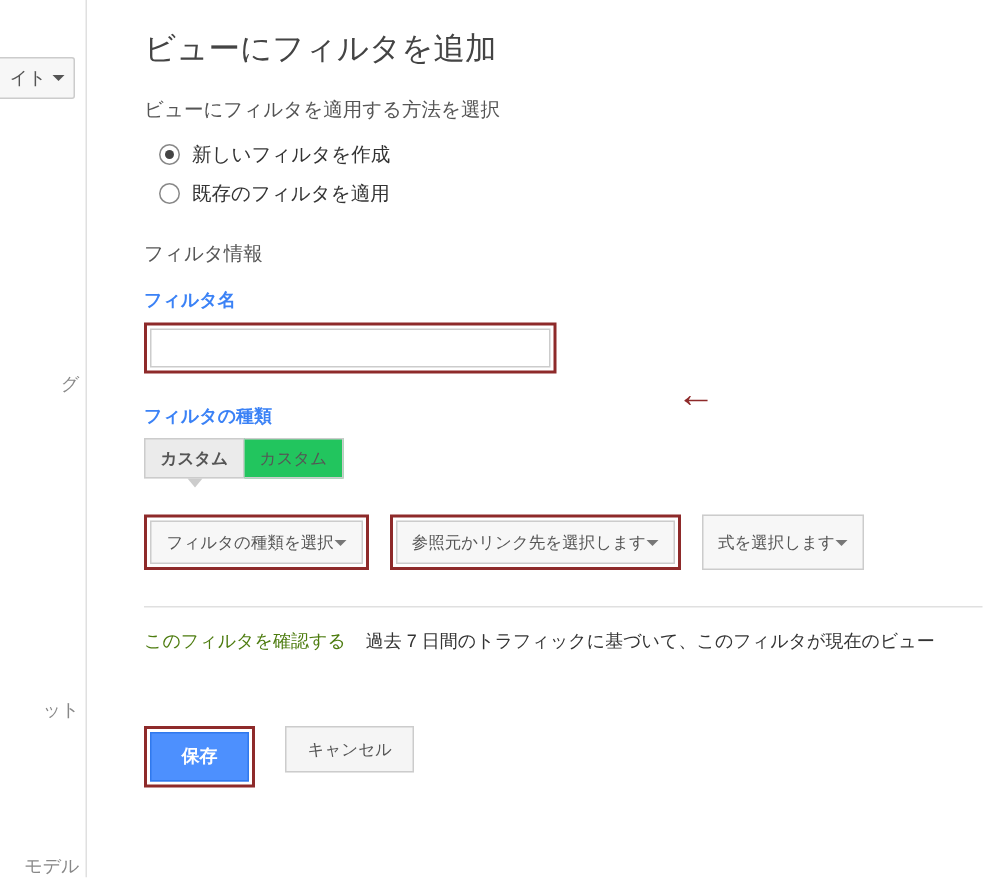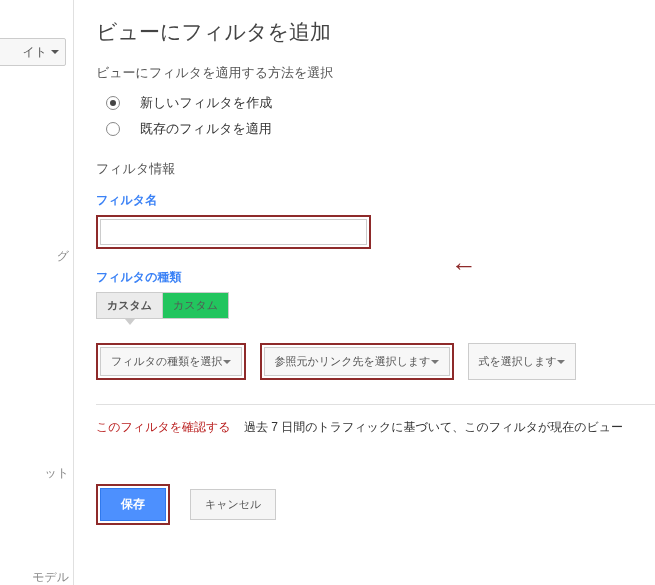--- a/index.html
+++ b/index.html
@@ -9,21 +9,21 @@
     font-size: 13px;
     color: #333;
     background: #fff;
     width: 655px;
     height: 585px;
     overflow: hidden;
     position: relative;
   }
   .sidebar {
     position: absolute;
-    left: 16px;
+    left: 0;
     top: 0;
     width: 58px;
     height: 585px;
     border-right: 1px solid #e0e0e0;
     background: #fff;
   }
   .sidebar-btn {
     position: absolute;
     left: -20px;
     top: 38px;
@@ -67,21 +67,21 @@
     margin: 0 0 18px 0;
   }
   .section-title {
     font-size: 13px;
     color: #555;
     margin: 12px 0 12px 0;
   }
   .radio-row {
     display: flex;
     align-items: center;
-    gap: 20px;
+    gap: 8px;
     margin: 8px 0 8px 10px;
     font-size: 13px;
   }
   .radio {
     width: 14px; height: 14px;
     border: 1px solid #888;
     border-radius: 50%;
     display: inline-flex;
     align-items: center;
     justify-content: center;
@@ -194,26 +194,26 @@
     color: #888;
     display: inline-flex;
     align-items: center;
     justify-content: center;
   }
   .verify-row {
     margin: 14px 0 0 0;
     font-size: 12px;
     white-space: nowrap;
   }
-  .link { color: #b91c1c; }
+  .link { color: #4d7c0f; }
   .btn-row {
     display: flex;
     gap: 20px;
     margin: 48px 0 0 0;
-    align-items: center;
+    align-items: flex-start;
   }
   .btn-primary {
     background: #4d90fe;
     color: #fff;
     border: 1px solid #3079ed;
     padding: 7px 20px;
     font-size: 12px;
     font-weight: bold;
   }
   .btn-secondary {

